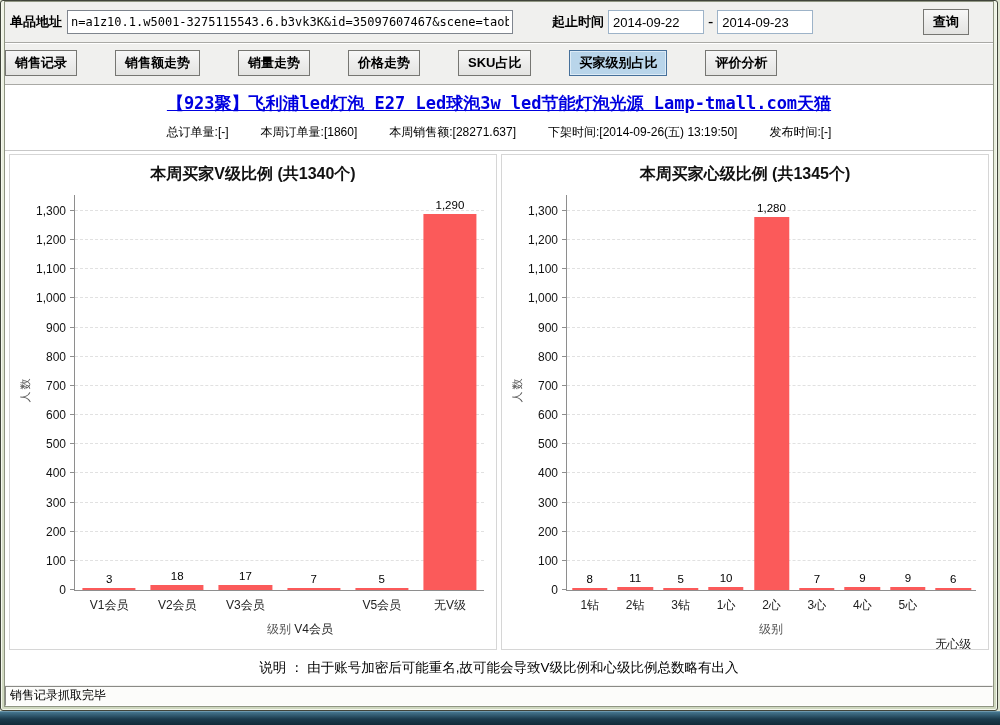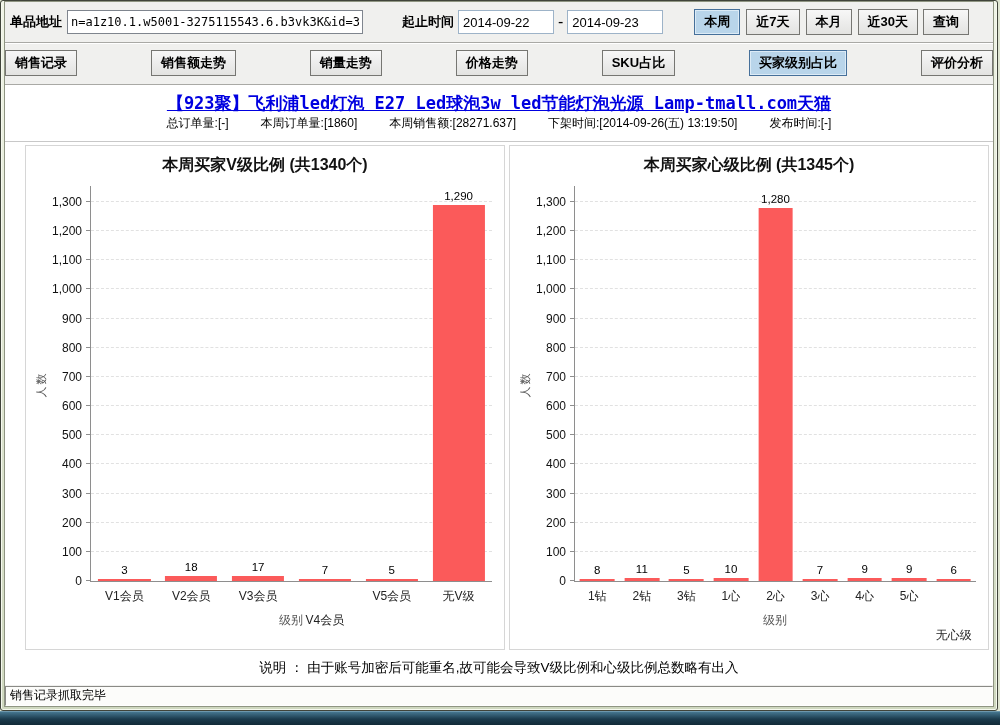--- a/index.html
+++ b/index.html
@@ -48,36 +48,36 @@
   }
   .btn{
     height:26px;padding:0 9px;background:linear-gradient(#f7f7f7,#e3e3e1);
     border:1px solid #767672;font-size:13px;font-weight:bold;color:#000;
     display:inline-flex;align-items:center;justify-content:center;cursor:default;white-space:nowrap;
   }
   .btn.active{background:#b9d5ea;border-color:#46709a;box-shadow:inset 0 0 0 1px #dcebf6;}
   .range-group{display:flex;gap:6px;margin-left:26px;}
   .query{margin-left:auto;margin-right:16px;}
   .toolbar2{
-    display:flex;justify-content:space-between;align-items:center;gap:38px;
+    display:flex;justify-content:flex-start;align-items:center;gap:38px;
     padding:7px 0 8px;border-bottom:1px solid #a9a9a5;box-shadow:0 1px 0 #ffffff;flex:0 0 auto;
   }
   
   .content{flex:1 1 auto;min-height:0;background:#fff;display:flex;flex-direction:column;}
   .product-link{
     text-align:center;margin-top:7px;flex:0 0 auto;
     font-family:"DejaVu Sans Mono",monospace;font-size:17px;font-weight:bold;
     color:#0000e0;text-decoration:underline;cursor:pointer;
   }
   .stats-row{
-    display:flex;justify-content:center;gap:32px;margin-top:0;
+    display:flex;justify-content:center;gap:32px;margin-top:9px;
     padding-bottom:9px;border-bottom:1px solid #c8c8c8;flex:0 0 auto;
     font-size:12px;color:#000;
   }
-  .charts{flex:1 1 auto;min-height:0;display:flex;gap:4px;padding:3px 4px 0 20px;}
+  .charts{flex:1 1 auto;min-height:0;display:flex;gap:4px;padding:3px 4px 0 4px;}
   .chart{flex:1 1 0;border:1px solid #d6d6d6;background:#fff;position:relative;overflow:hidden;}
   .chart-title{text-align:center;font-size:16px;font-weight:bold;margin-top:9px;color:#111;}
   .plot-zone{position:relative;margin:10px 12px 0 64px;height:396px;}
   .plot{position:absolute;left:0;right:0;top:0;bottom:0;border-left:1px solid #8e8e8e;border-bottom:1px solid #8e8e8e;}
   .gridline{position:absolute;left:0;right:0;height:0;border-top:1px dashed #e1e1e1;}
   .ytick{position:absolute;right:100%;width:5px;height:0;border-top:1px solid #8e8e8e;}
   .ylab{position:absolute;right:calc(100% + 9px);height:14px;line-height:14px;font-size:12px;color:#111;white-space:nowrap;}
   .bar{position:absolute;bottom:0;transform:translateX(-50%);}
   .bval{position:absolute;transform:translateX(-50%);font-size:11.5px;color:#000;white-space:nowrap;}
   .xtick{position:absolute;top:calc(100% + 7px);transform:translateX(-50%);font-size:12px;color:#222;white-space:nowrap;}
@@ -107,26 +107,20 @@
   <div class="app">
 
     <div class="toolbar1">
       <span class="lbl">单品地址</span>
       <input class="url-input" type="text" value="n=a1z10.1.w5001-3275115543.6.b3vk3K&amp;id=35097607467&amp;scene=taobao_shop" style="">
       <span class="date-wrap">
         <span class="lbl">起止时间</span>
         <input class="date-input" type="text" value="2014-09-22" style="">
         <span>-</span>
         <input class="date-input" type="text" value="2014-09-23" style="">
-      </span>
-      <span class="range-group">
-        <button class="btn active">本周</button>
-        <button class="btn">近7天</button>
-        <button class="btn">本月</button>
-        <button class="btn">近30天</button>
       </span>
       <button class="btn query">查询</button>
     </div>
 
     <div class="toolbar2">
       <button class="btn">销售记录</button>
       <button class="btn">销售额走势</button>
       <button class="btn">销量走势</button>
       <button class="btn">价格走势</button>
       <button class="btn">SKU占比</button>

